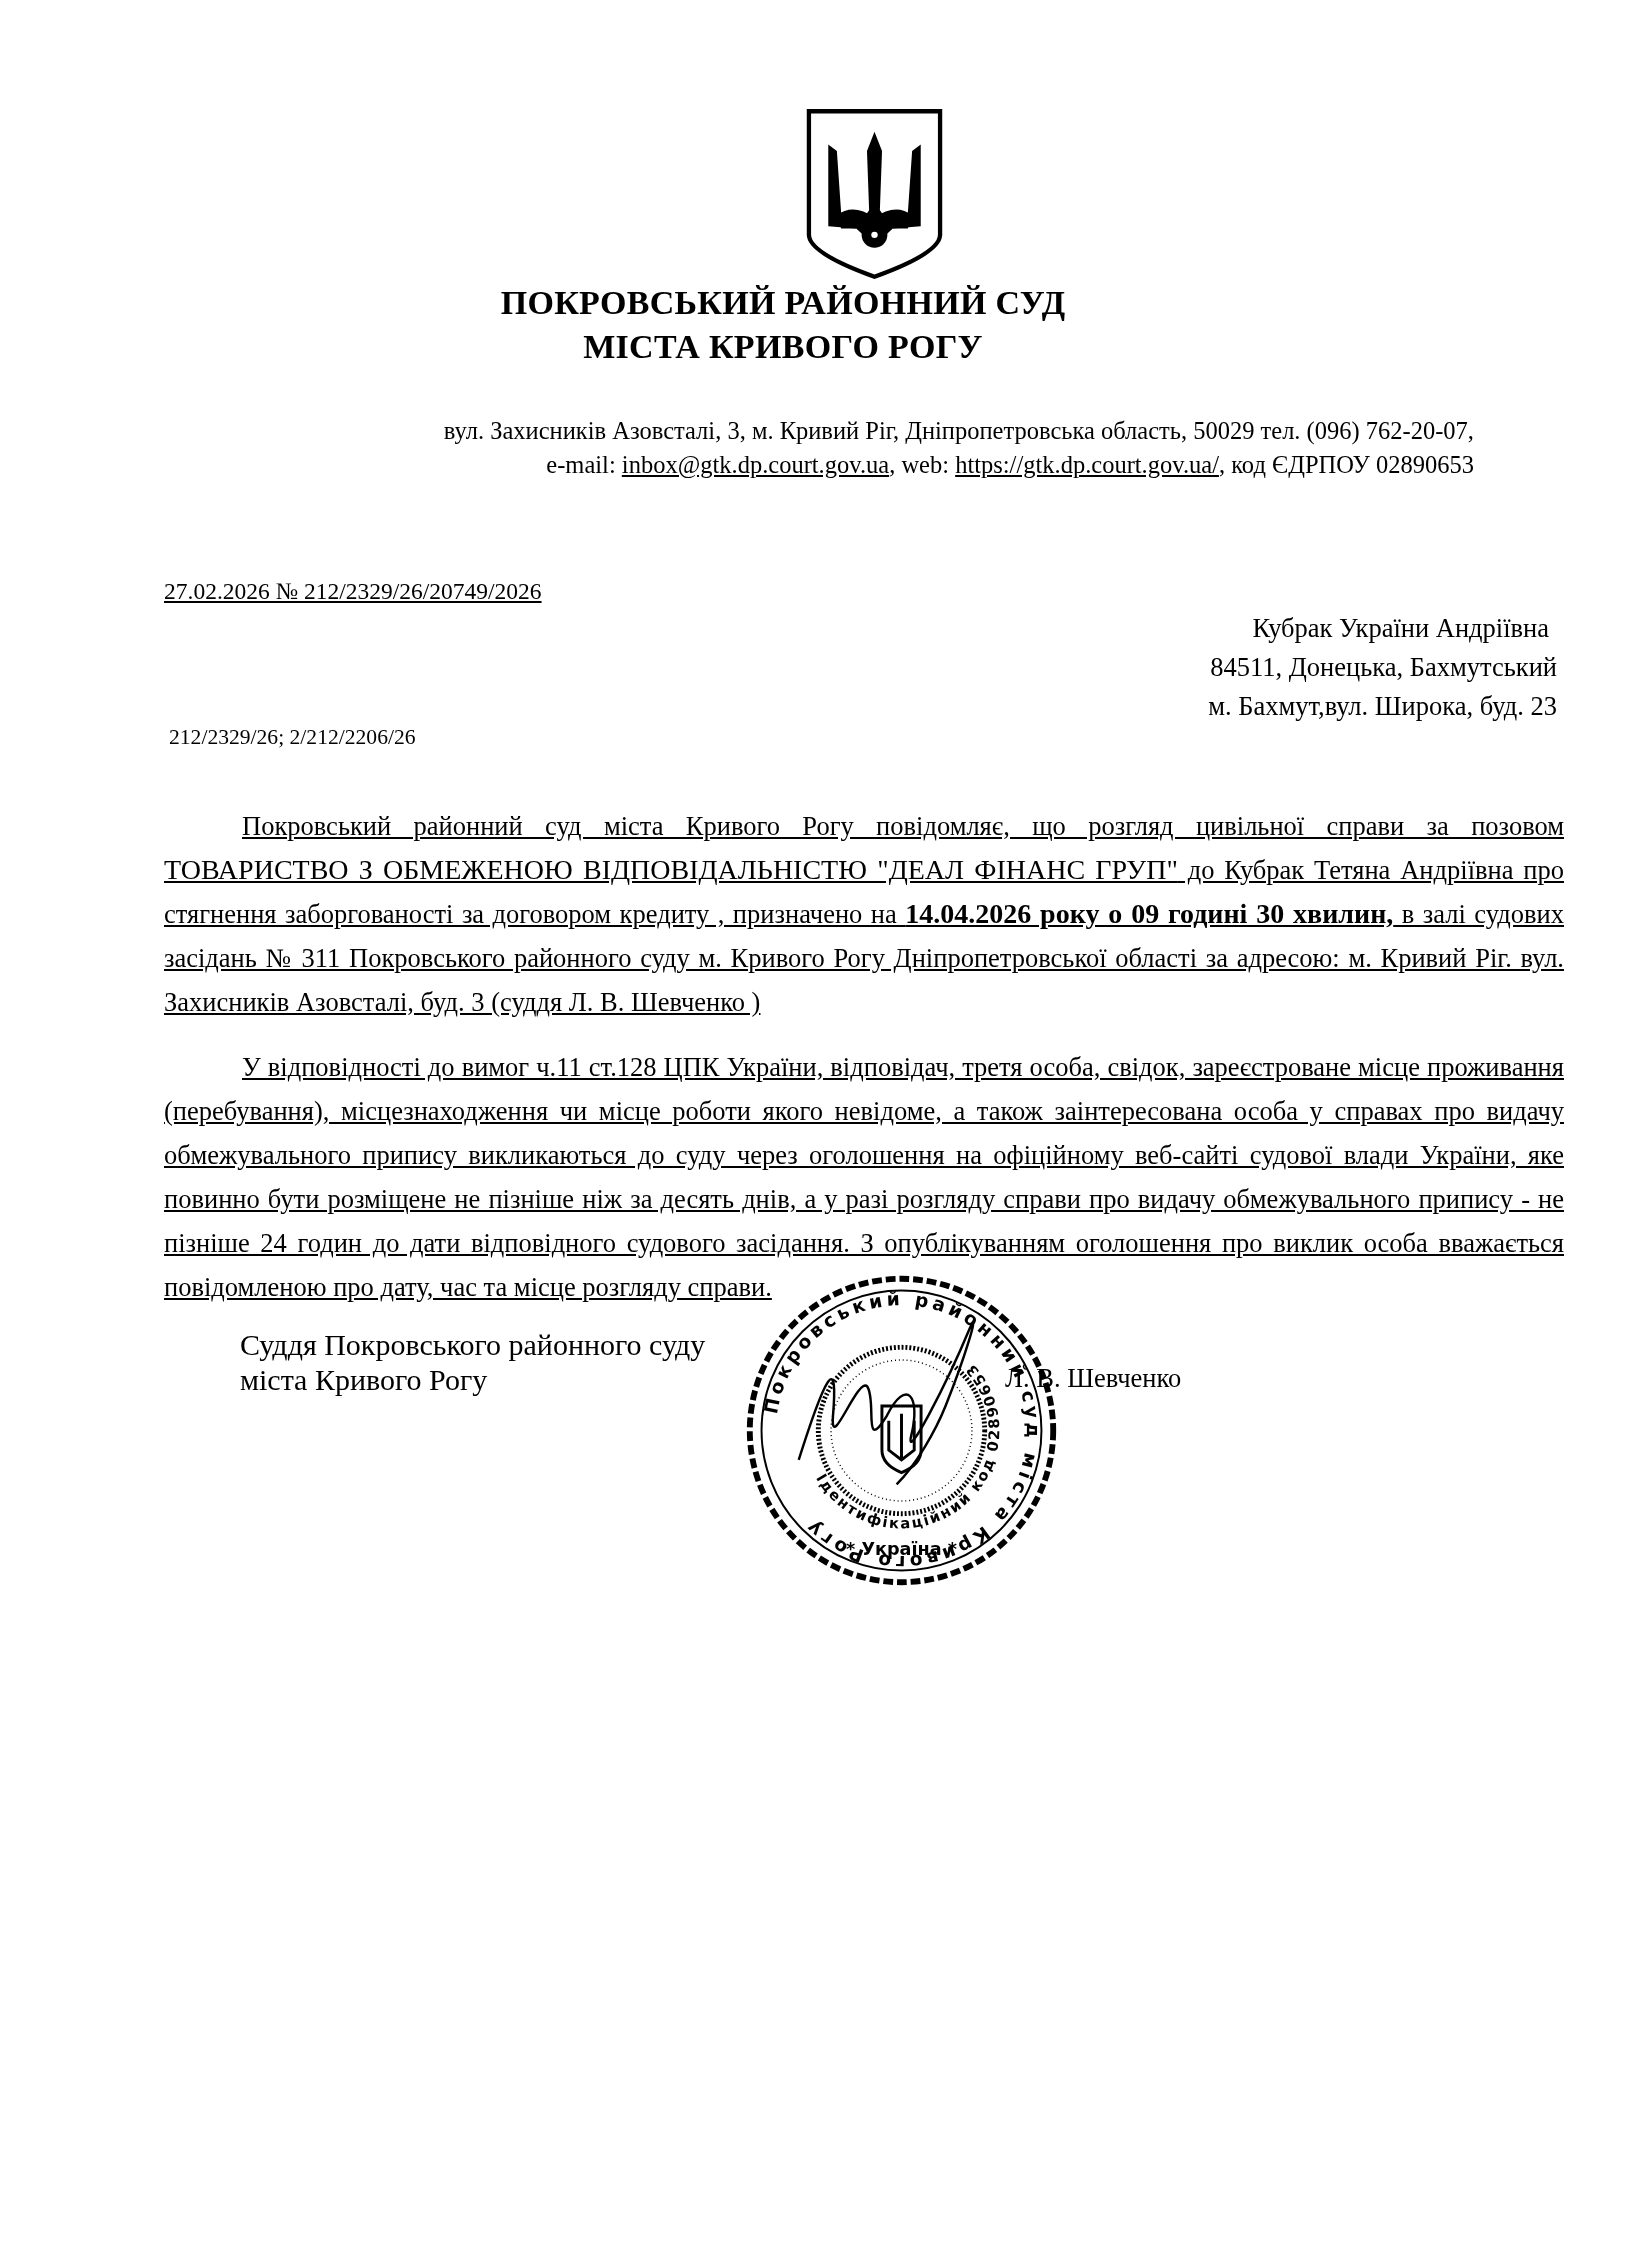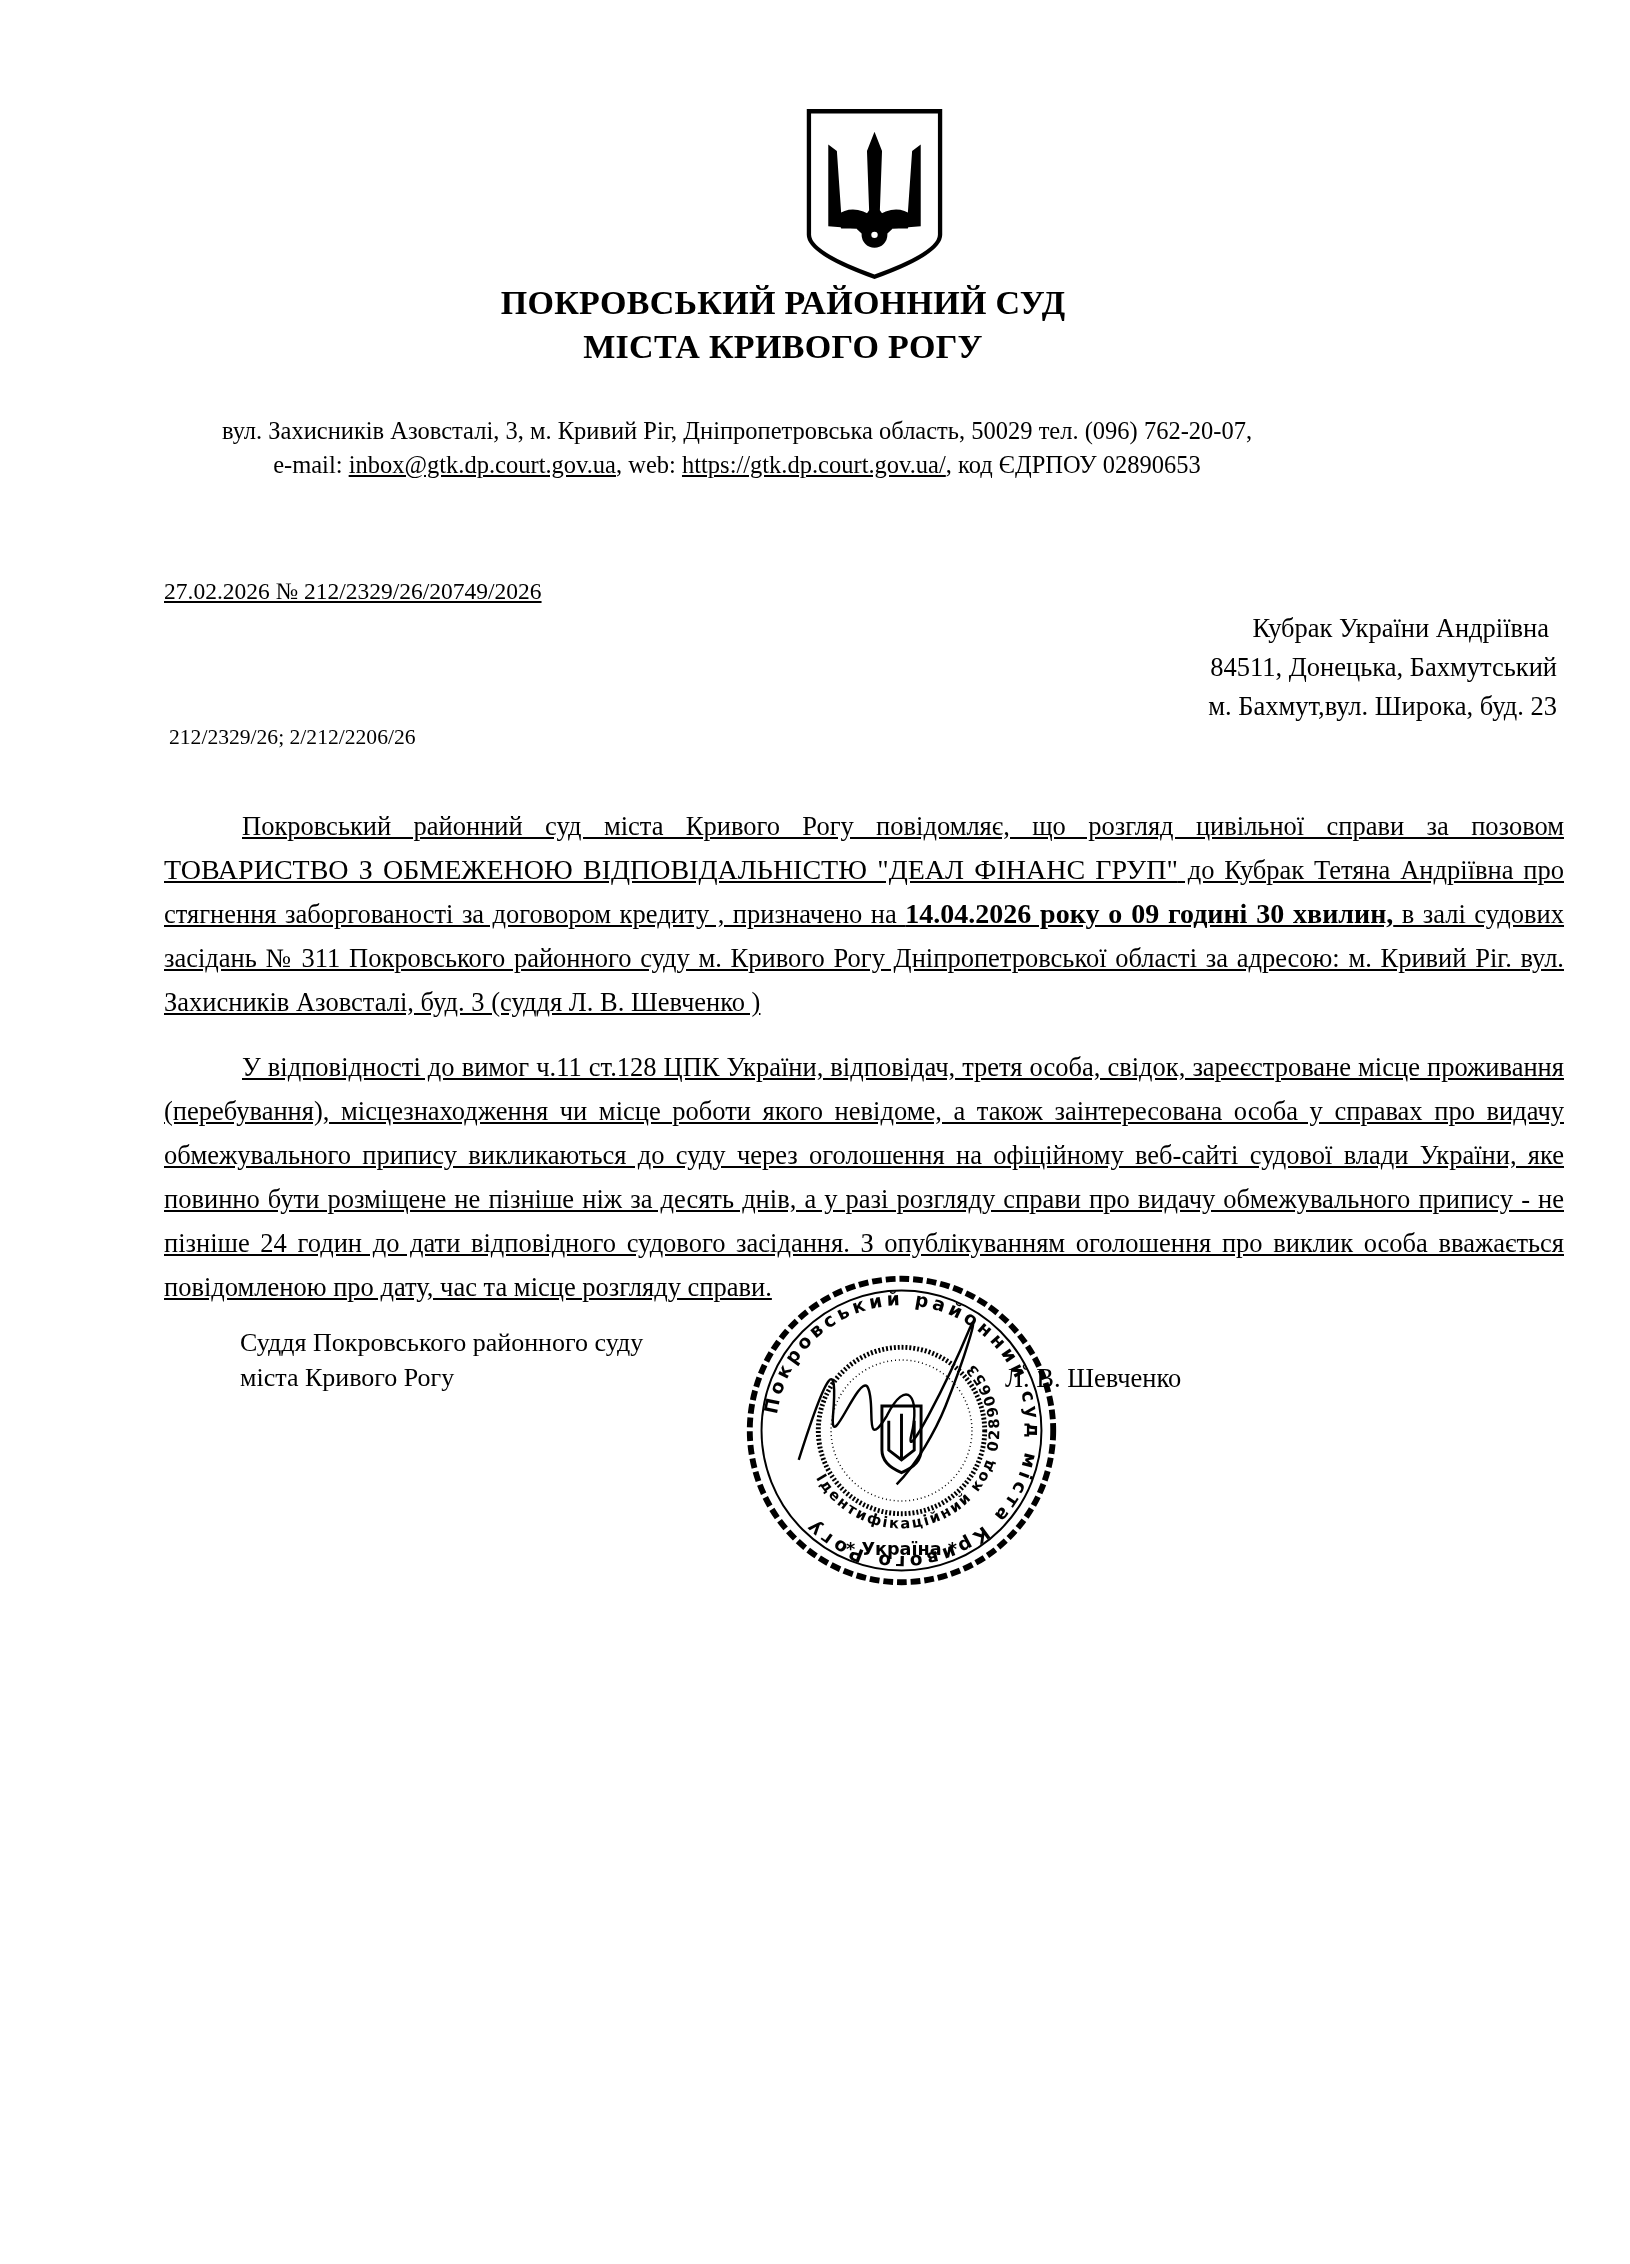--- a/index.html
+++ b/index.html
@@ -3,37 +3,37 @@
 <meta charset="utf-8">
 <style>
   html, body { margin:0; padding:0; background:#fff; }
   body { width:1631px; height:2264px; position:relative; overflow:hidden;
          font-family:"Liberation Serif","DejaVu Serif",serif; color:#000; }
   .abs { position:absolute; }
   #emblem { left:802px; top:108px; width:145px; height:172px; }
   .title { left:12px; width:1542px; text-align:center; font-weight:bold; font-size:34px; letter-spacing:0.3px; }
   #title1 { top:284px; }
   #title2 { top:328px; }
-  .addr { left:0; width:1474px; text-align:center; font-size:24.5px; }
+  .addr { left:0; width:1474px; text-align:right; font-size:24.5px; }
   #addr1 { top:417px; }
   #addr2 { top:451px; }
   .u { text-decoration:underline; }
   #ref { left:164px; top:578px; font-size:23.5px; text-decoration:underline; }
   .recip { right:74px; text-align:right; font-size:26.5px; }
   #recip1 { top:613px; right:82px; }
   #recip2 { top:652px; }
   #recip3 { top:691px; }
   #cases { left:169px; top:725px; font-size:21.6px; }
   .para { left:164px; width:1400px; font-size:26.5px; line-height:44px; text-align:justify;text-decoration:underline; }
   #p1 { top:804px; }
   #p2 { top:1031px;margin-top:14px; }
   .ind { display:inline-block; width:78px; }
   .caps { font-size:28px; }
   .bold { font-weight:bold; font-size:28px; }
-  .sig { left:240px; font-size:26px; }
+  .sig { left:240px; font-size:30px; }
   #sig1 { top:1328px; }
   #sig2 { top:1363px; }
   #signame { left:1005px; top:1363px; font-size:26.5px; }
   #stamp { left:740px; top:1269px; width:323px; height:323px; }
 </style>
 </head>
 <body>
 
 <svg id="emblem" class="abs" viewBox="0 0 130 160">
   <path d="M4 3 H126 V118 Q126 135 65 157 Q4 135 4 118 Z" fill="none" stroke="#000" stroke-width="4"></path>

